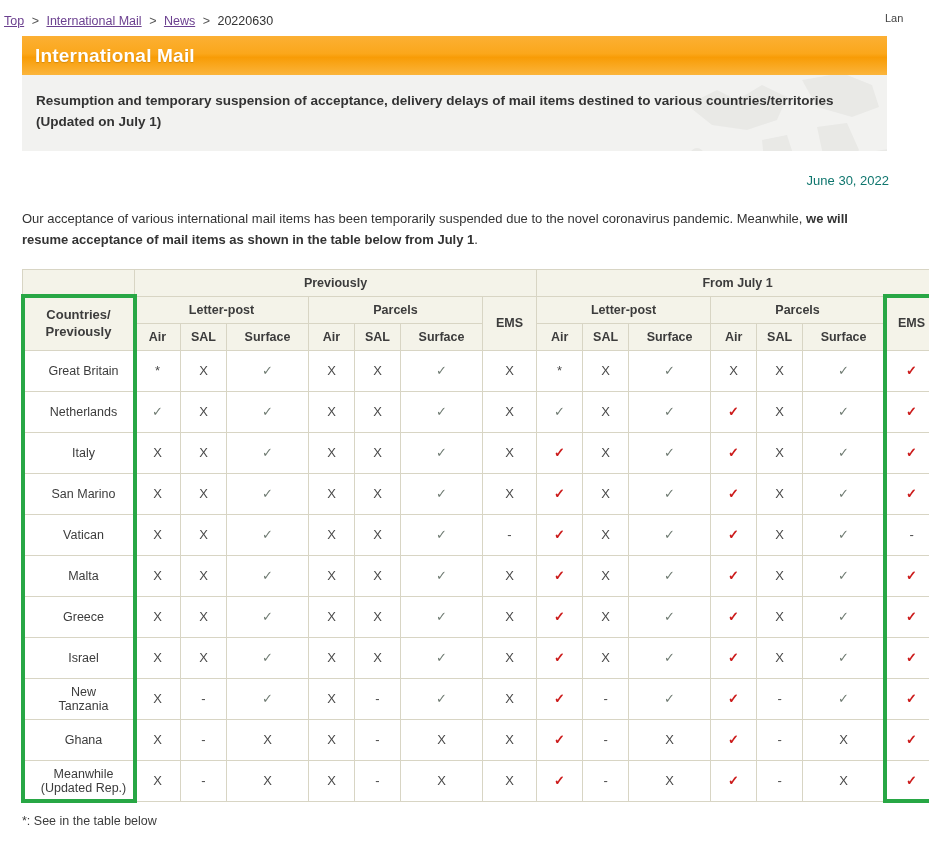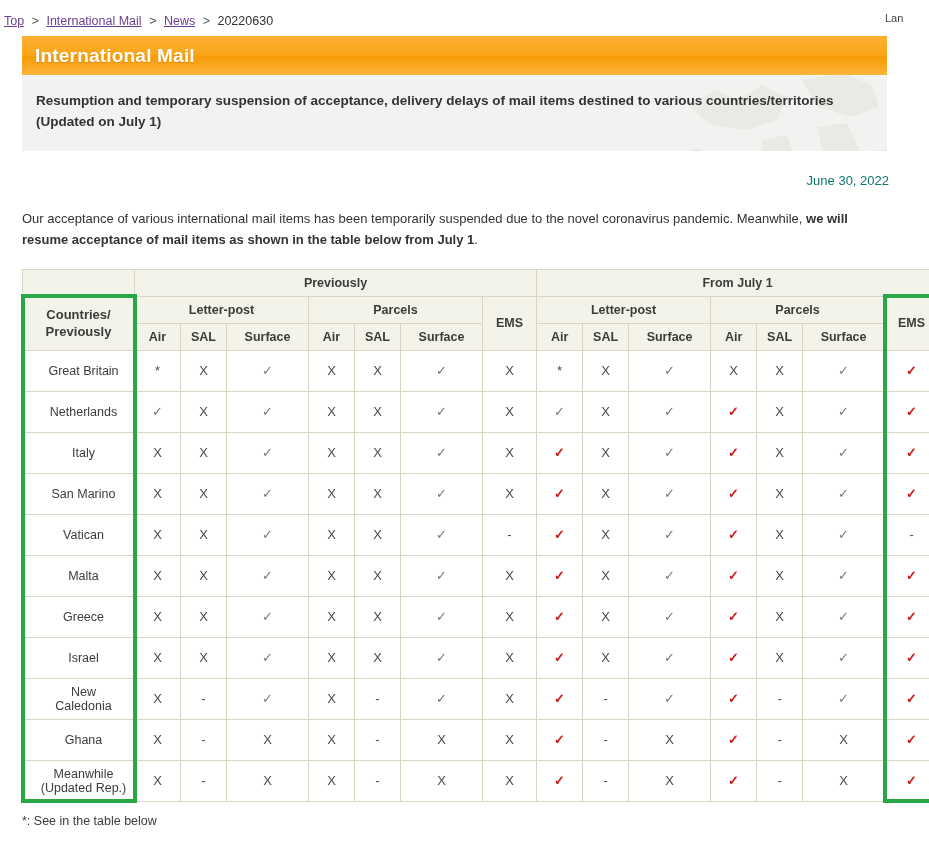--- a/index.html
+++ b/index.html
@@ -384,21 +384,21 @@
           <td><span class="mark-x">X</span></td>
           <td><span class="mark-new">✓</span></td>
           <td><span class="mark-x">X</span></td>
           <td><span class="mark-ok">✓</span></td>
           <td><span class="mark-new">✓</span></td>
           <td><span class="mark-x">X</span></td>
           <td><span class="mark-ok">✓</span></td>
           <td><span class="mark-new">✓</span></td>
         </tr>
         <tr>
-          <td class="country"><span>New</span><br><span>Caledonia</span></td>
+          <td class="country"><span>New</span><br><span>Tanzania</span></td>
           <td><span class="mark-x">X</span></td>
           <td><span class="mark-dash">-</span></td>
           <td><span class="mark-ok">✓</span></td>
           <td><span class="mark-x">X</span></td>
           <td><span class="mark-dash">-</span></td>
           <td><span class="mark-ok">✓</span></td>
           <td><span class="mark-x">X</span></td>
           <td><span class="mark-new">✓</span></td>
           <td><span class="mark-dash">-</span></td>
           <td><span class="mark-ok">✓</span></td>

